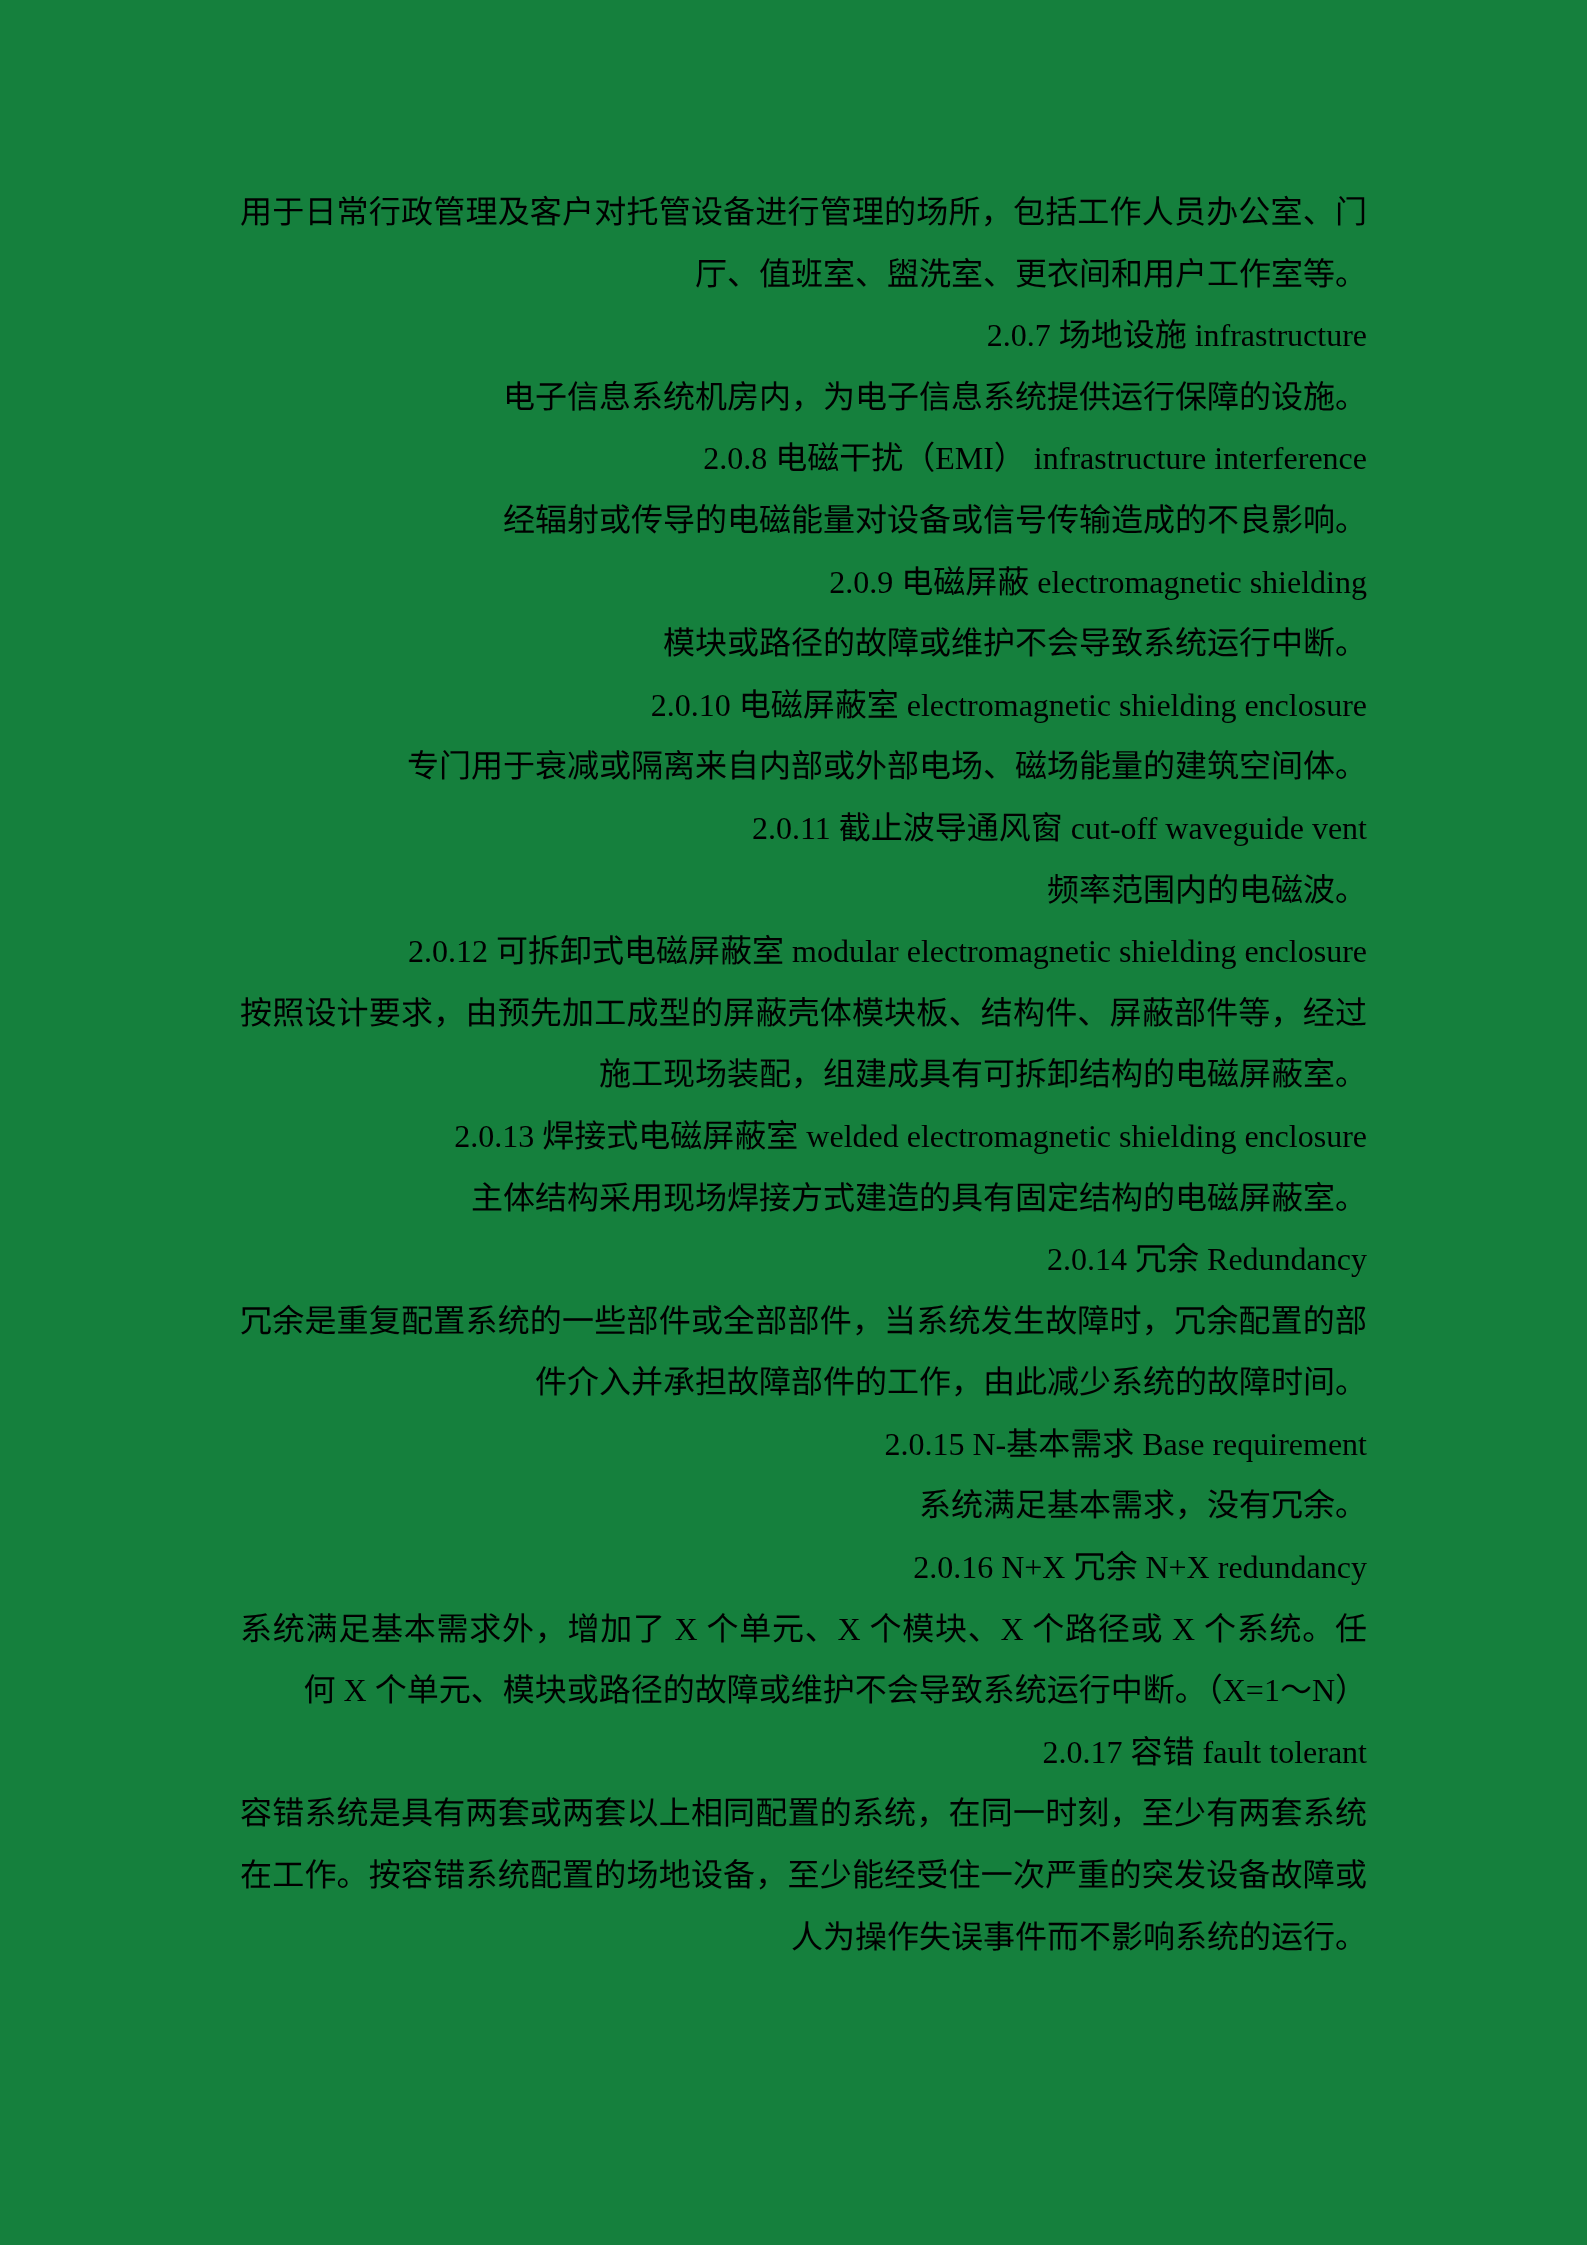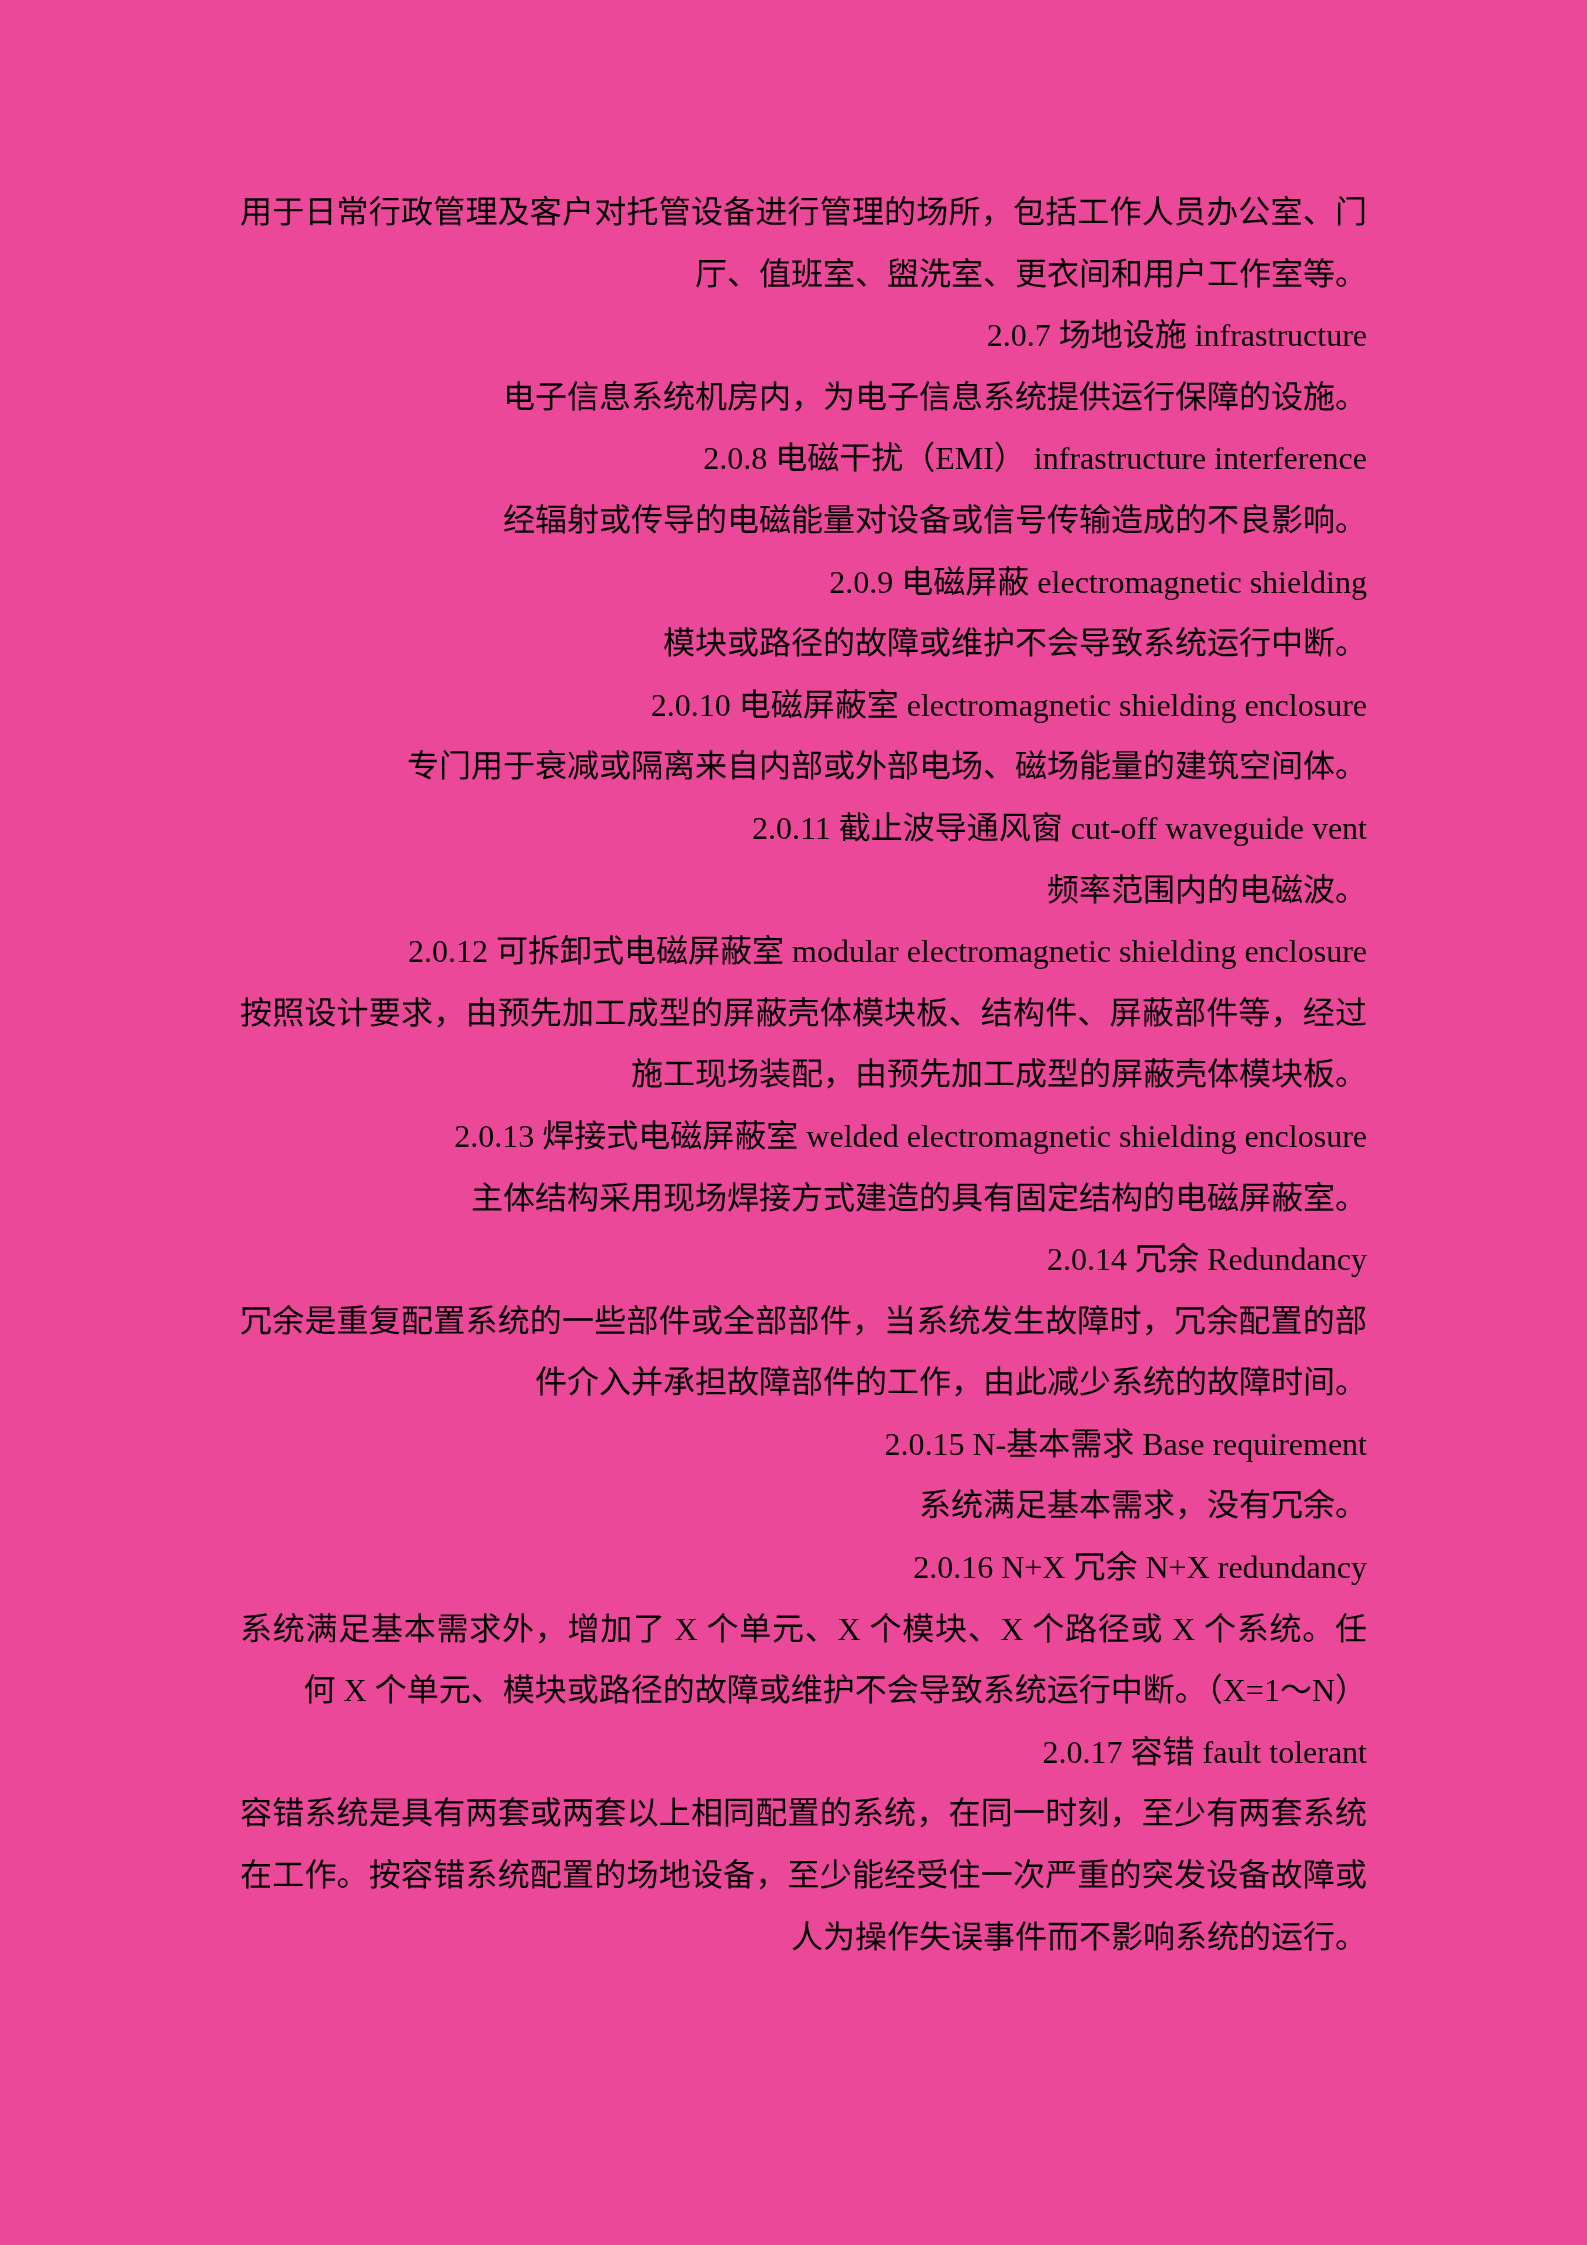--- a/index.html
+++ b/index.html
@@ -5,21 +5,21 @@
   html, body {
     margin: 0;
     padding: 0;
     background: #ffffff;
   }
   .page {
     position: relative;
     width: 1587px;
     height: 2245px;
     box-sizing: border-box;
-    background: #ec4899;
+    background: #15803d;
     color: #000000;
     padding: 182px 220px 0 240px;
     overflow: hidden;
     font-family: "Liberation Serif", "DejaVu Serif", serif;
     font-size: 32px;
     line-height: 61.6px;
   }
   .ln {
     margin: 0;
     padding: 0;
@@ -44,21 +44,21 @@
   <p class="ln">2.0.8 电磁干扰（EMI） infrastructure interference</p>
   <p class="ln">经辐射或传导的电磁能量对设备或信号传输造成的不良影响。</p>
   <p class="ln">2.0.9 电磁屏蔽 electromagnetic shielding</p>
   <p class="ln">模块或路径的故障或维护不会导致系统运行中断。</p>
   <p class="ln">2.0.10 电磁屏蔽室 electromagnetic shielding enclosure</p>
   <p class="ln">专门用于衰减或隔离来自内部或外部电场、磁场能量的建筑空间体。</p>
   <p class="ln">2.0.11 截止波导通风窗 cut-off waveguide vent</p>
   <p class="ln">频率范围内的电磁波。</p>
   <p class="ln">2.0.12 可拆卸式电磁屏蔽室 modular electromagnetic shielding enclosure</p>
   <p class="ln j">按照设计要求，由预先加工成型的屏蔽壳体模块板、结构件、屏蔽部件等，经过</p>
-  <p class="ln">施工现场装配，由预先加工成型的屏蔽壳体模块板。</p>
+  <p class="ln">施工现场装配，组建成具有可拆卸结构的电磁屏蔽室。</p>
   <p class="ln">2.0.13 焊接式电磁屏蔽室 welded electromagnetic shielding enclosure</p>
   <p class="ln">主体结构采用现场焊接方式建造的具有固定结构的电磁屏蔽室。</p>
   <p class="ln">2.0.14 冗余 Redundancy</p>
   <p class="ln j">冗余是重复配置系统的一些部件或全部部件，当系统发生故障时，冗余配置的部</p>
   <p class="ln">件介入并承担故障部件的工作，由此减少系统的故障时间。</p>
   <p class="ln">2.0.15 N-基本需求 Base requirement</p>
   <p class="ln">系统满足基本需求，没有冗余。</p>
   <p class="ln">2.0.16 N+X 冗余 N+X redundancy</p>
   <p class="ln j">系统满足基本需求外，增加了 X 个单元、X 个模块、X 个路径或 X 个系统。任</p>
   <p class="ln">何 X 个单元、模块或路径的故障或维护不会导致系统运行中断。（X=1～N）</p>

